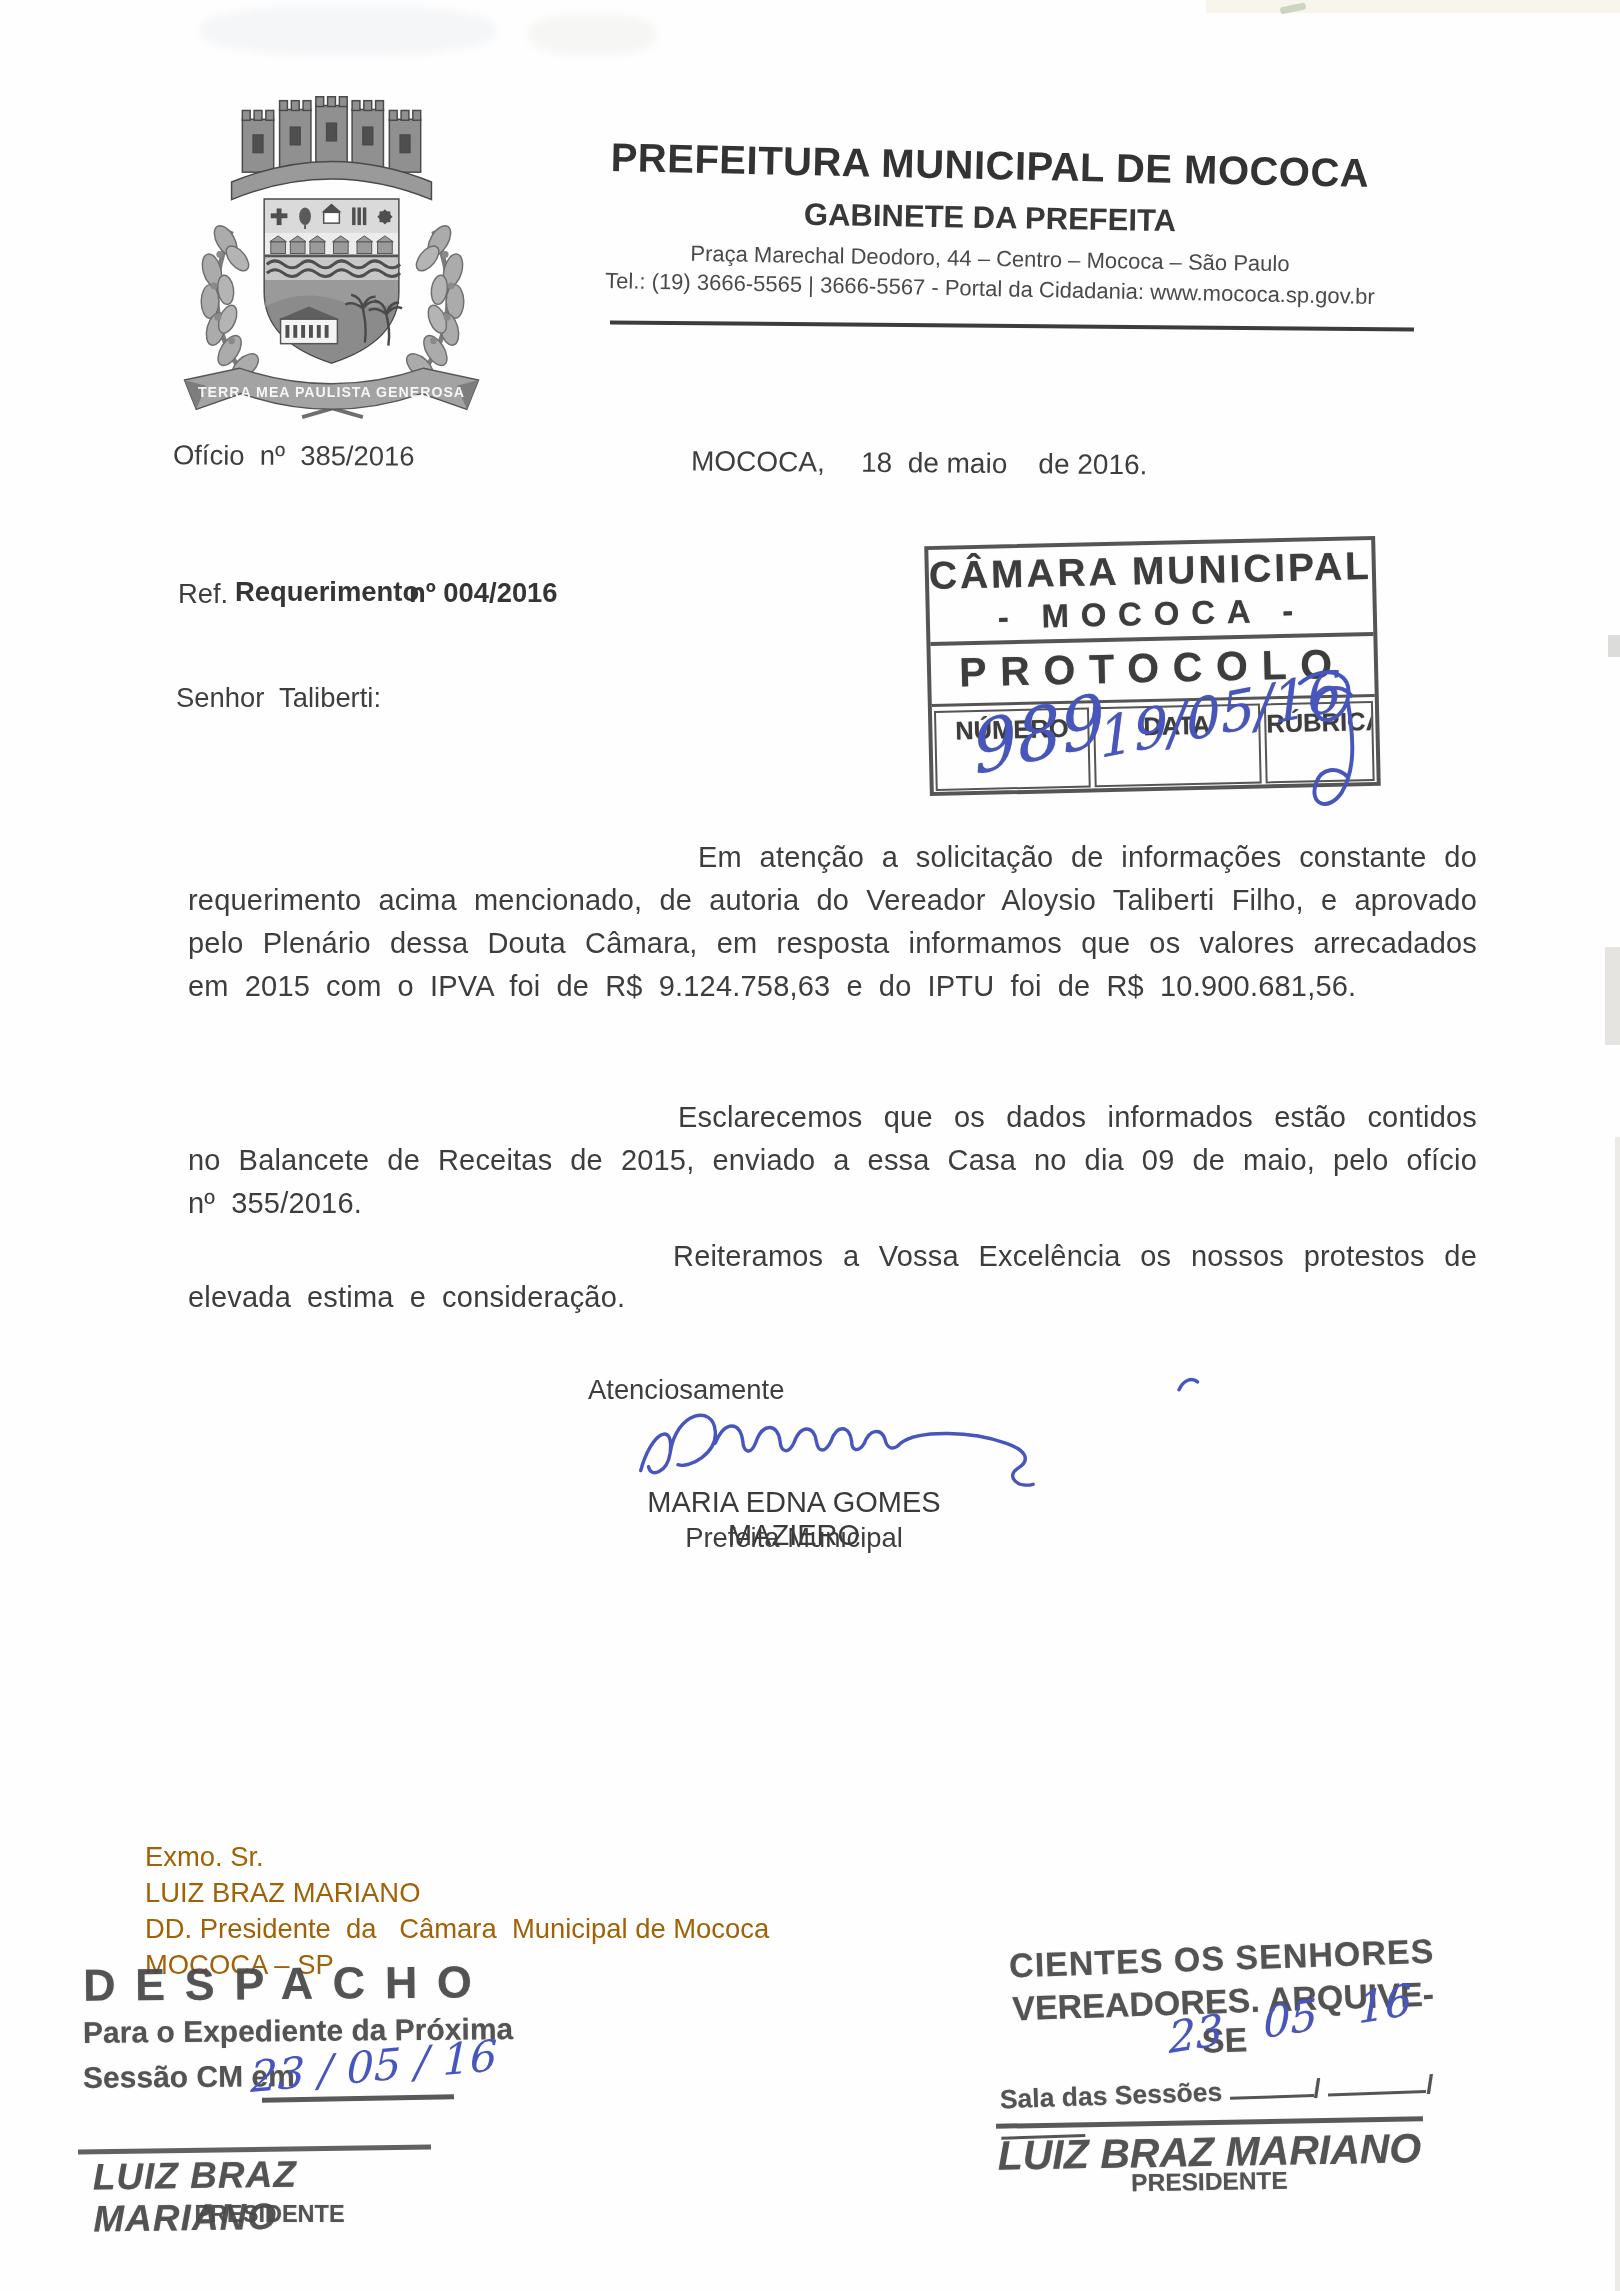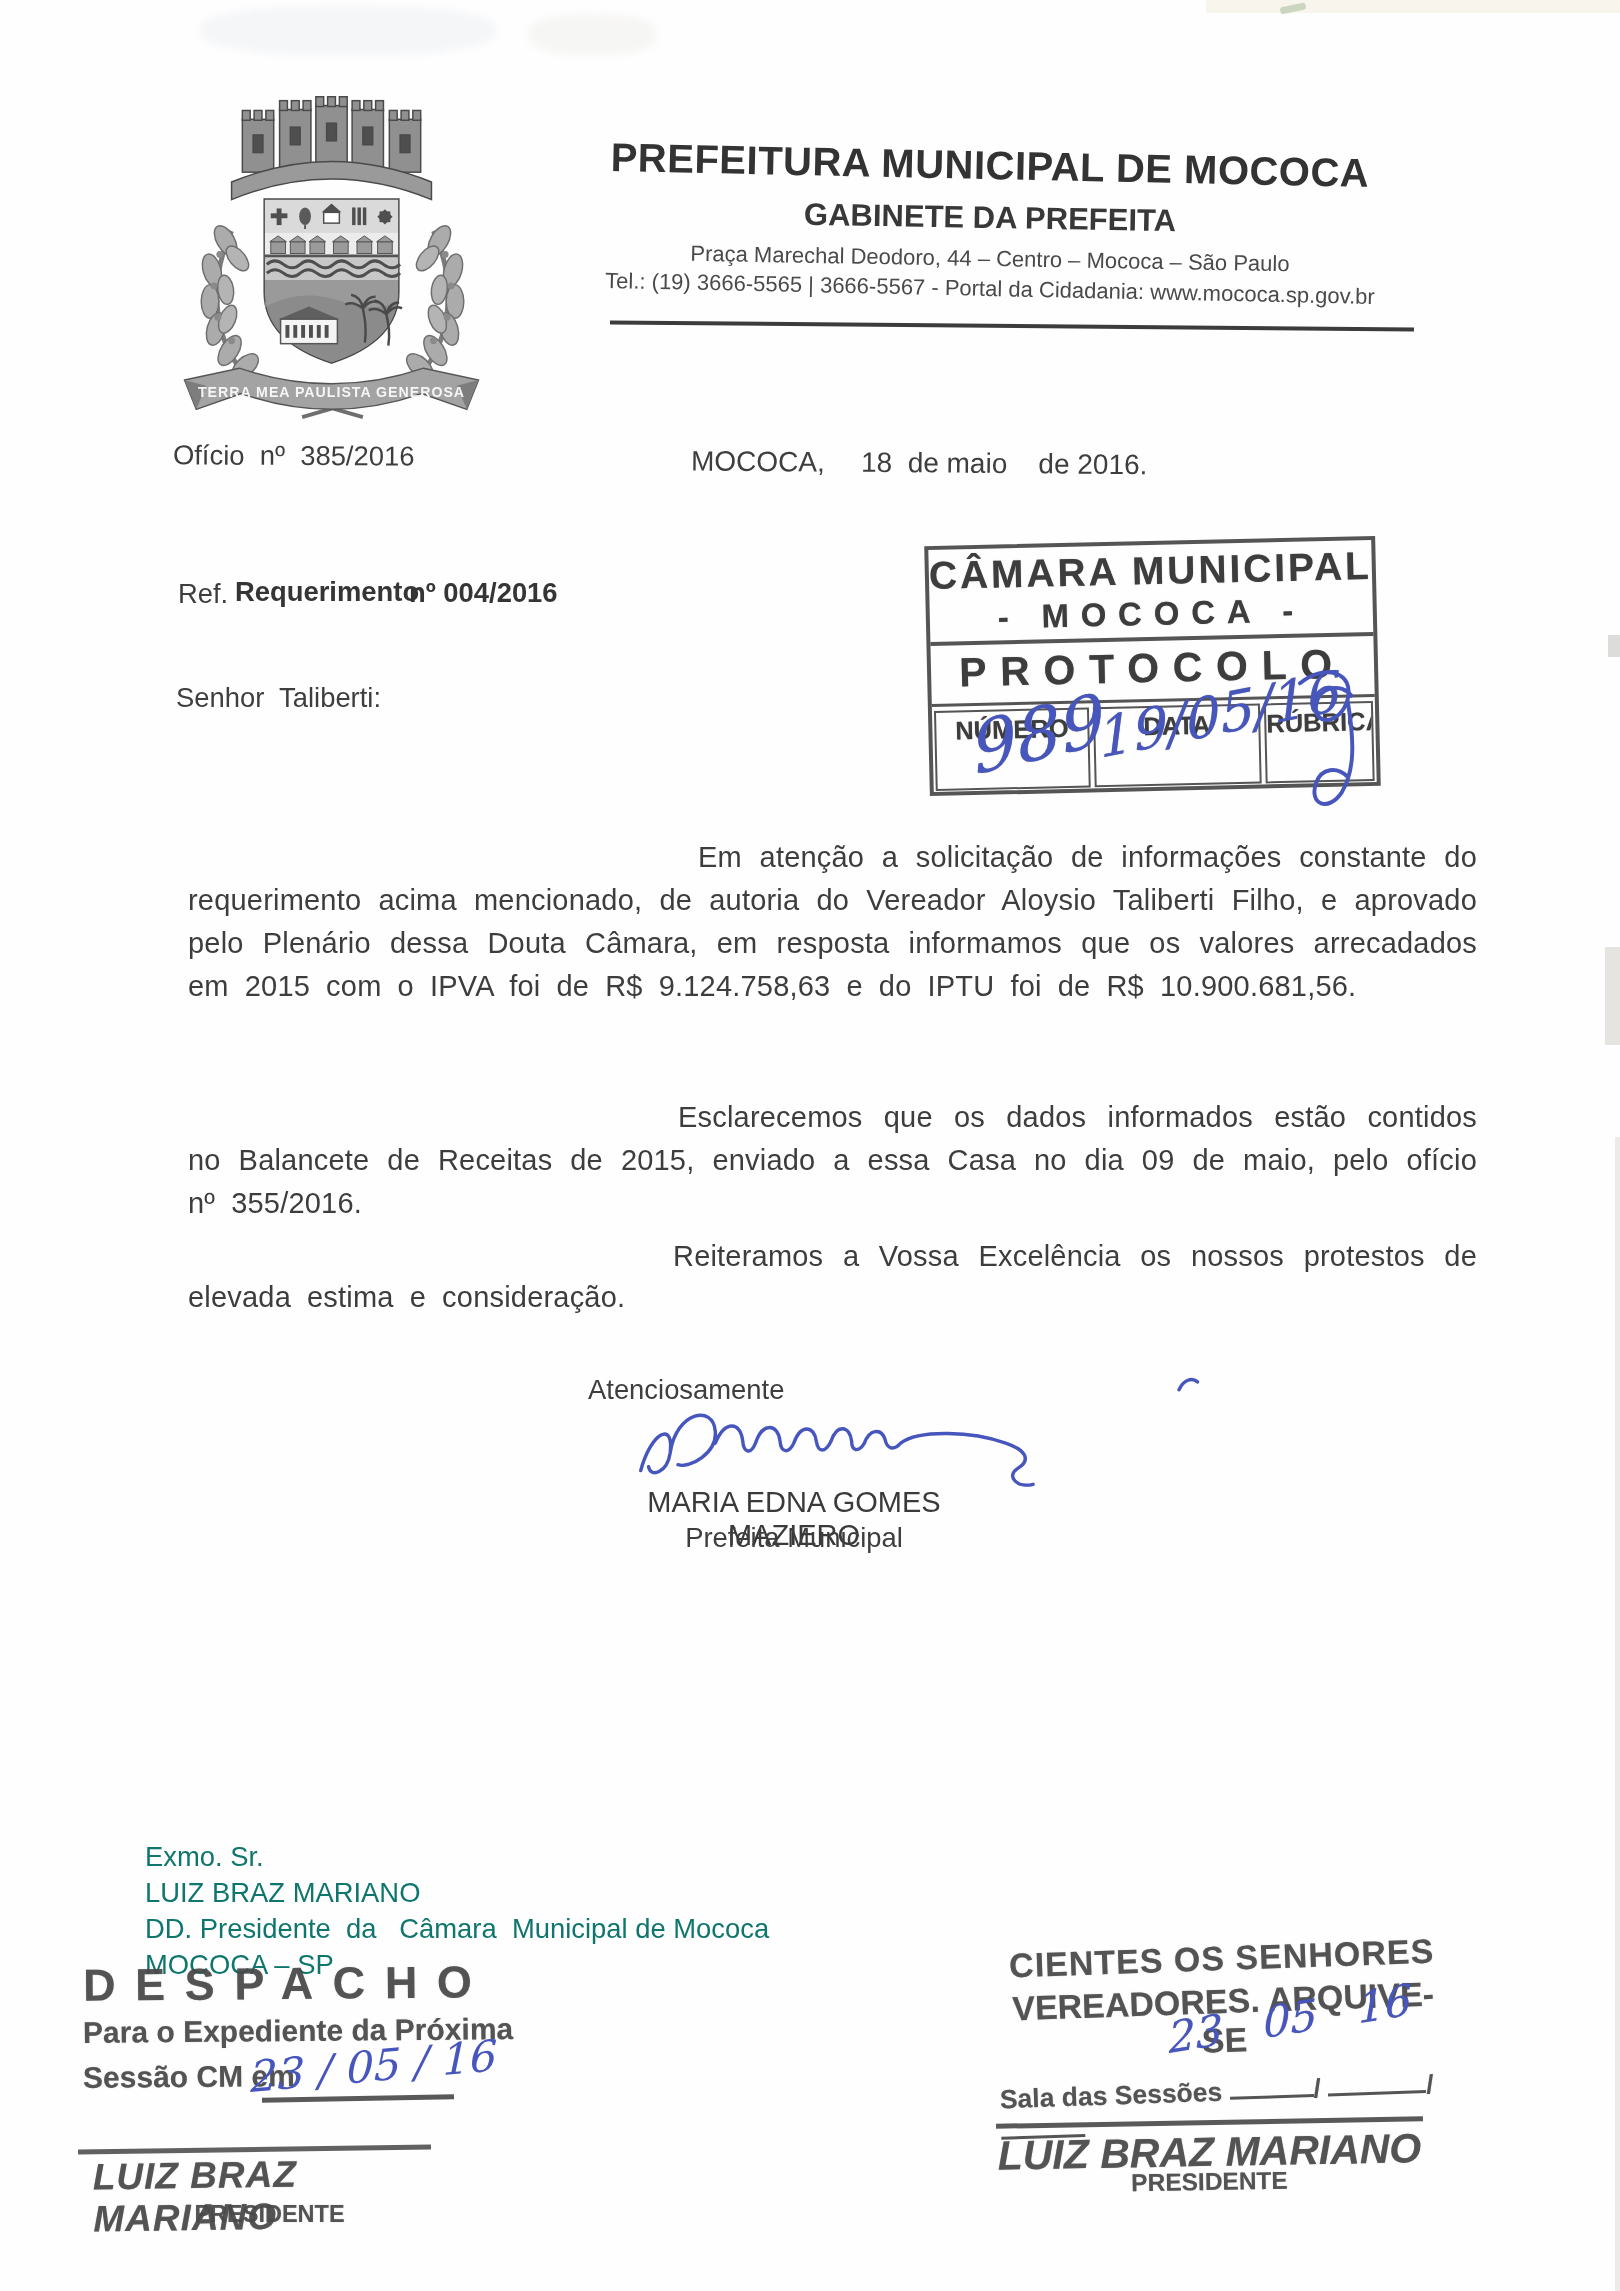--- a/index.html
+++ b/index.html
@@ -46,21 +46,21 @@
   .pstamp .l2{font-size:33px; font-weight:bold; letter-spacing:11.8px; text-align:center; line-height:41px;}
   .pstamp .div{height:3.9px; background:rgba(55,55,55,.85); margin-top:2.9px;}
   .pstamp .l3{font-size:41px; font-weight:bold; letter-spacing:13.7px; text-align:center; line-height:55px;}
   .pcells{display:flex; height:84px; margin-top:2px;}
   .pcell{border:2.9px solid rgba(55,55,55,.85); margin:2px; font-size:25.5px; font-weight:bold;
          text-align:center; padding-top:3.9px; box-sizing:border-box; overflow:hidden;}
   .hand{font-family:"DejaVu Serif", serif; font-style:italic; color:#4656bd;}
   .hw-number{left:39px; top:145px; font-size:71px; transform:rotate(-12deg) skewX(-8deg);}
   .hw-pdate{left:165px; top:139px; font-size:55px; transform:rotate(-10deg) skewX(-8deg);}
   
-  .recipient{left:145px; top:1839px; font-size:27.4px; line-height:36px; color:#0f766e;}
+  .recipient{left:145px; top:1839px; font-size:27.4px; line-height:36px; color:#a16207;}
   
   .stampgray{color:rgba(72,72,72,.88); text-shadow:0 0 1px rgba(80,80,80,.5);}
   .despacho-title{left:83px; top:1958px; font-size:45px; font-weight:bold; letter-spacing:19.6px; transform:rotate(-.5deg);}
   .despacho-l1{left:83px; top:2014px; font-size:30px; font-weight:bold; transform:rotate(-.5deg);}
   .despacho-l2{left:83px; top:2060px; font-size:30px; font-weight:bold; transform:rotate(-.5deg);}
   .despacho-line{left:262px; top:2096px; width:192px; height:4.9px; background:rgba(60,60,60,.85); transform:rotate(-1deg);}
   .hw-despacho{left:250px; top:2041px; font-size:43px; transform:rotate(-5deg) skewX(-6deg);}
   .lsig-line{left:78px; top:2147px; width:353px; height:4.9px; background:rgba(62,62,62,.82); transform:rotate(-.8deg);}
   .lsig-name{left:93px; top:2154px; width:353px; font-size:37px; font-weight:bold; font-style:italic;
              letter-spacing:1px; transform:rotate(-.8deg);}

